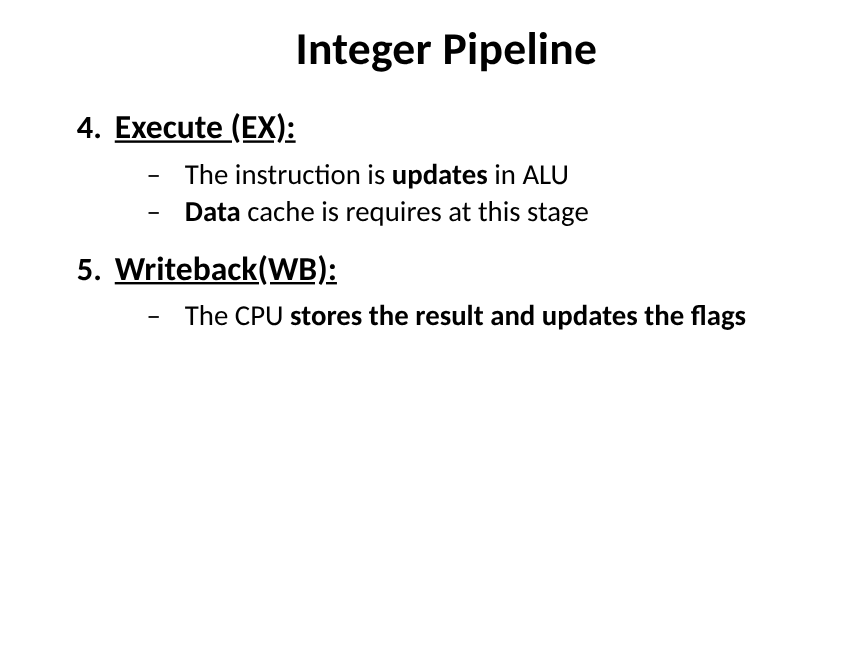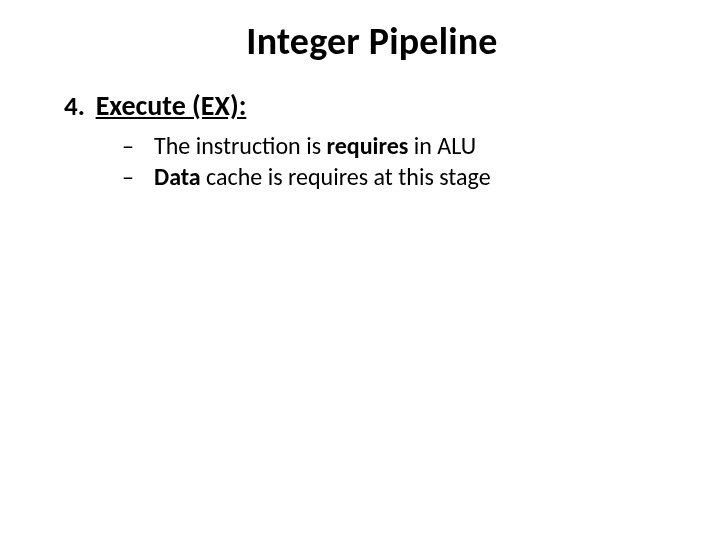--- a/index.html
+++ b/index.html
@@ -69,23 +69,32 @@
 <div class="slide">
   <h1 class="title">Integer Pipeline</h1>
 
   <ol class="top">
 
     <li>
       <span class="num">4.</span>
       <span class="headline">Execute (EX):</span>
       <ul class="sub">
         <li>
-          <span>The instruction is </span><span class="b">requires</span><span> in ALU</span>
+          <span>The instruction is </span><span class="b">updates</span><span> in ALU</span>
         </li>
         <li>
           <span class="b">Data</span><span> cache is requires at this stage</span>
         </li>
       </ul>
     </li>
 
+    <li>
+      <span class="num">5.</span>
+      <span class="headline">Writeback(WB):</span>
+      <ul class="sub">
+        <li>
+          <span>The CPU </span><span class="b">stores the result and updates the flags</span>
+        </li>
+      </ul>
+    </li>
 
   </ol>
 </div>
 
 </body></html>

